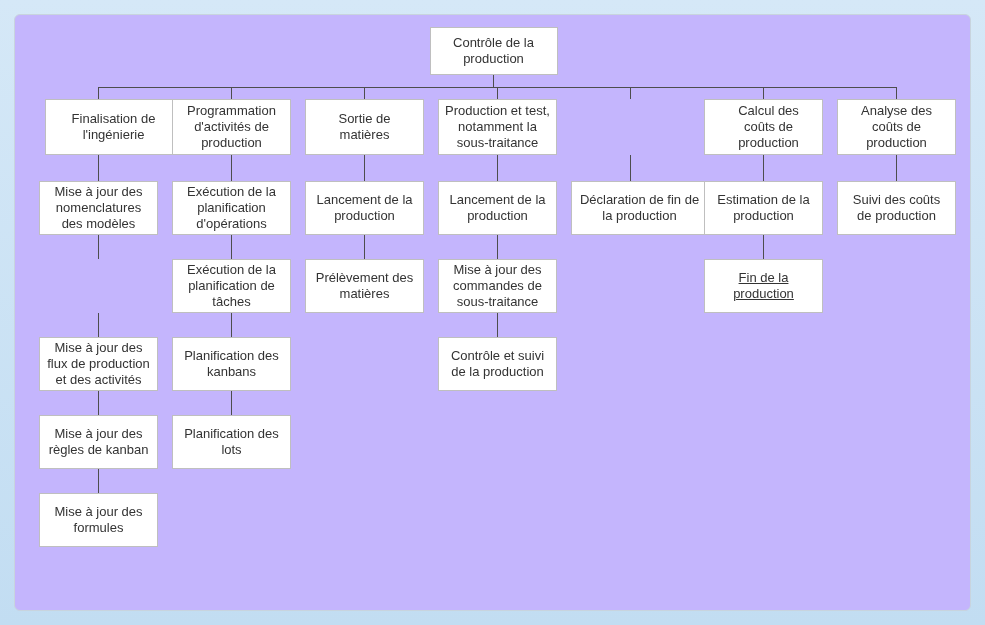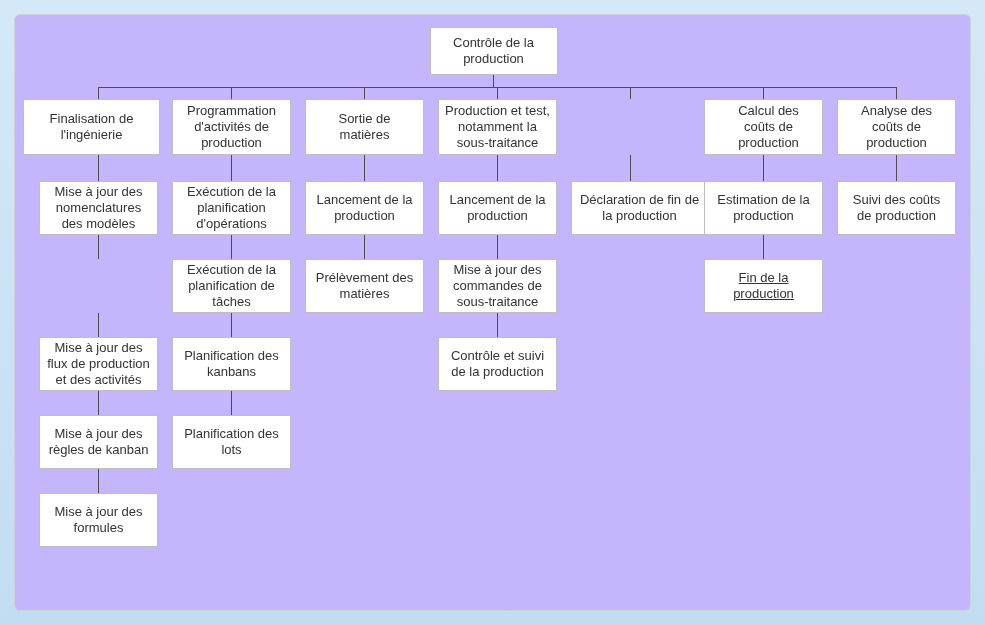--- a/index.html
+++ b/index.html
@@ -76,21 +76,21 @@
       <line x1="216.5" y1="72" x2="216.5" y2="84"></line>
       <line x1="349.5" y1="72" x2="349.5" y2="84"></line>
       <line x1="482.5" y1="72" x2="482.5" y2="84"></line>
       <line x1="615.5" y1="72" x2="615.5" y2="84"></line>
       <line x1="748.5" y1="72" x2="748.5" y2="84"></line>
       <line x1="881.5" y1="72" x2="881.5" y2="84"></line>
     </svg>
 <div class="node" style="left: 414.5px; top: 12px; width: 128px; height: 48px;">
       <span>Contrôle de la production</span>
     </div>
-    <div class="node" style="left: 8px; top: 84px; width: 137px; height: 56px; align-items: center;">
+    <div class="node" style="left: 30px; top: 84px; width: 137px; height: 56px; align-items: center;">
       <span>Finalisation de l'ingénierie</span>
     </div>
     <div class="node" style="left: 24px; top: 166px; width: 119px; height: 54px;">
       <span>Mise à jour des nomenclatures des modèles</span>
     </div>
     <div class="node" style="left: 24px; top: 322px; width: 119px; height: 54px;">
       <span>Mise à jour des flux de production et des activités</span>
     </div>
     <div class="node" style="left: 24px; top: 400px; width: 119px; height: 54px;">
       <span>Mise à jour des règles de kanban</span>

